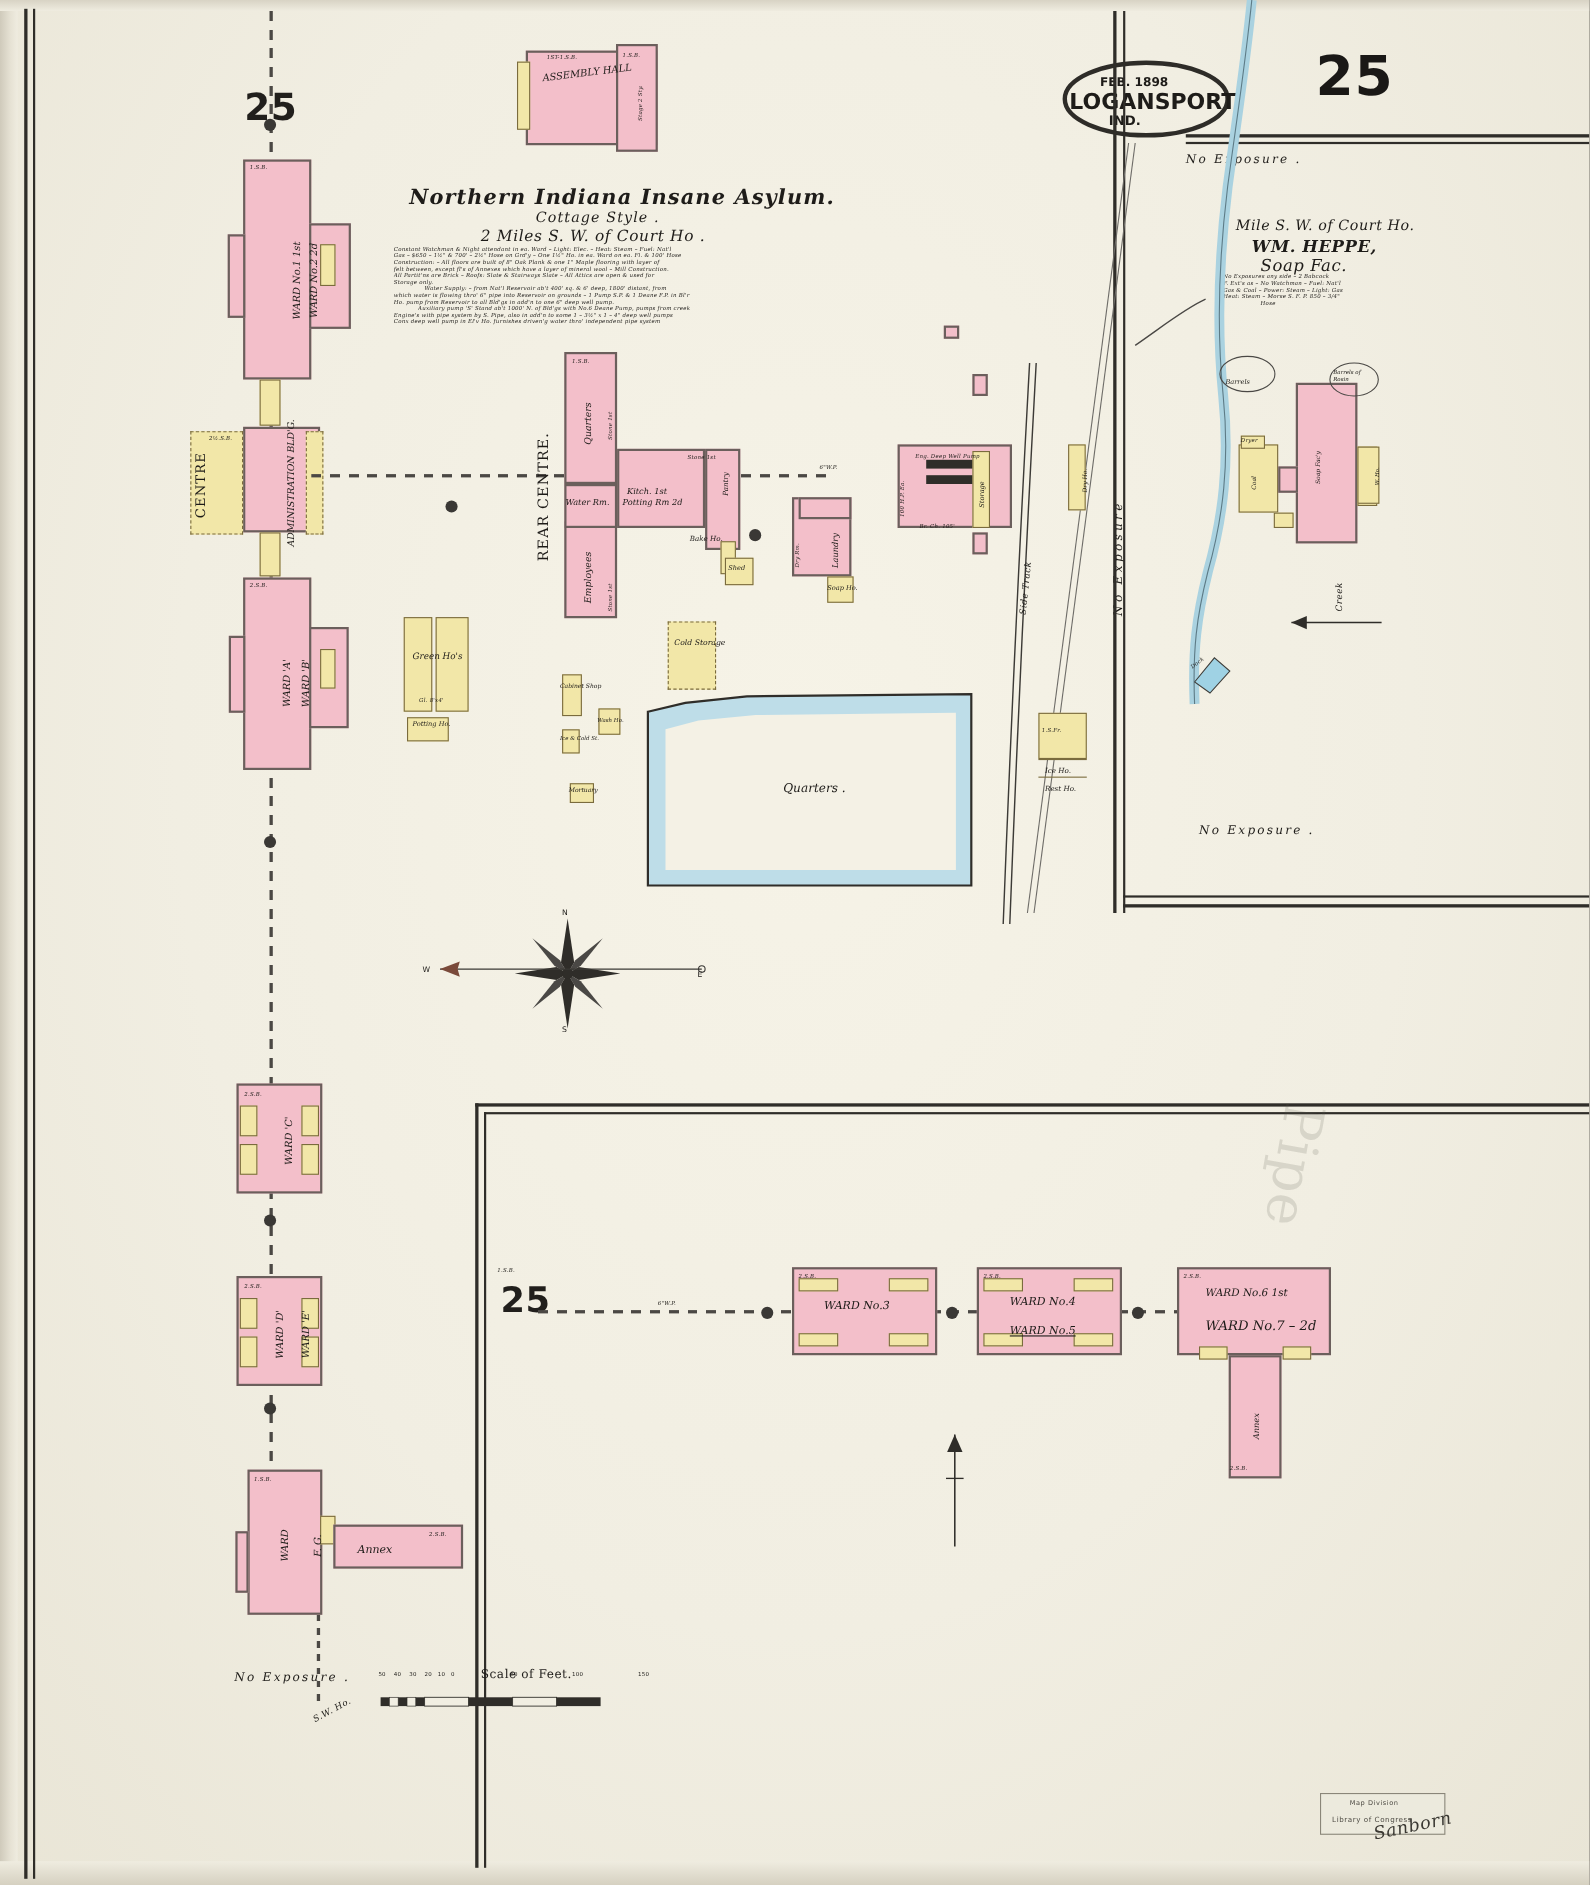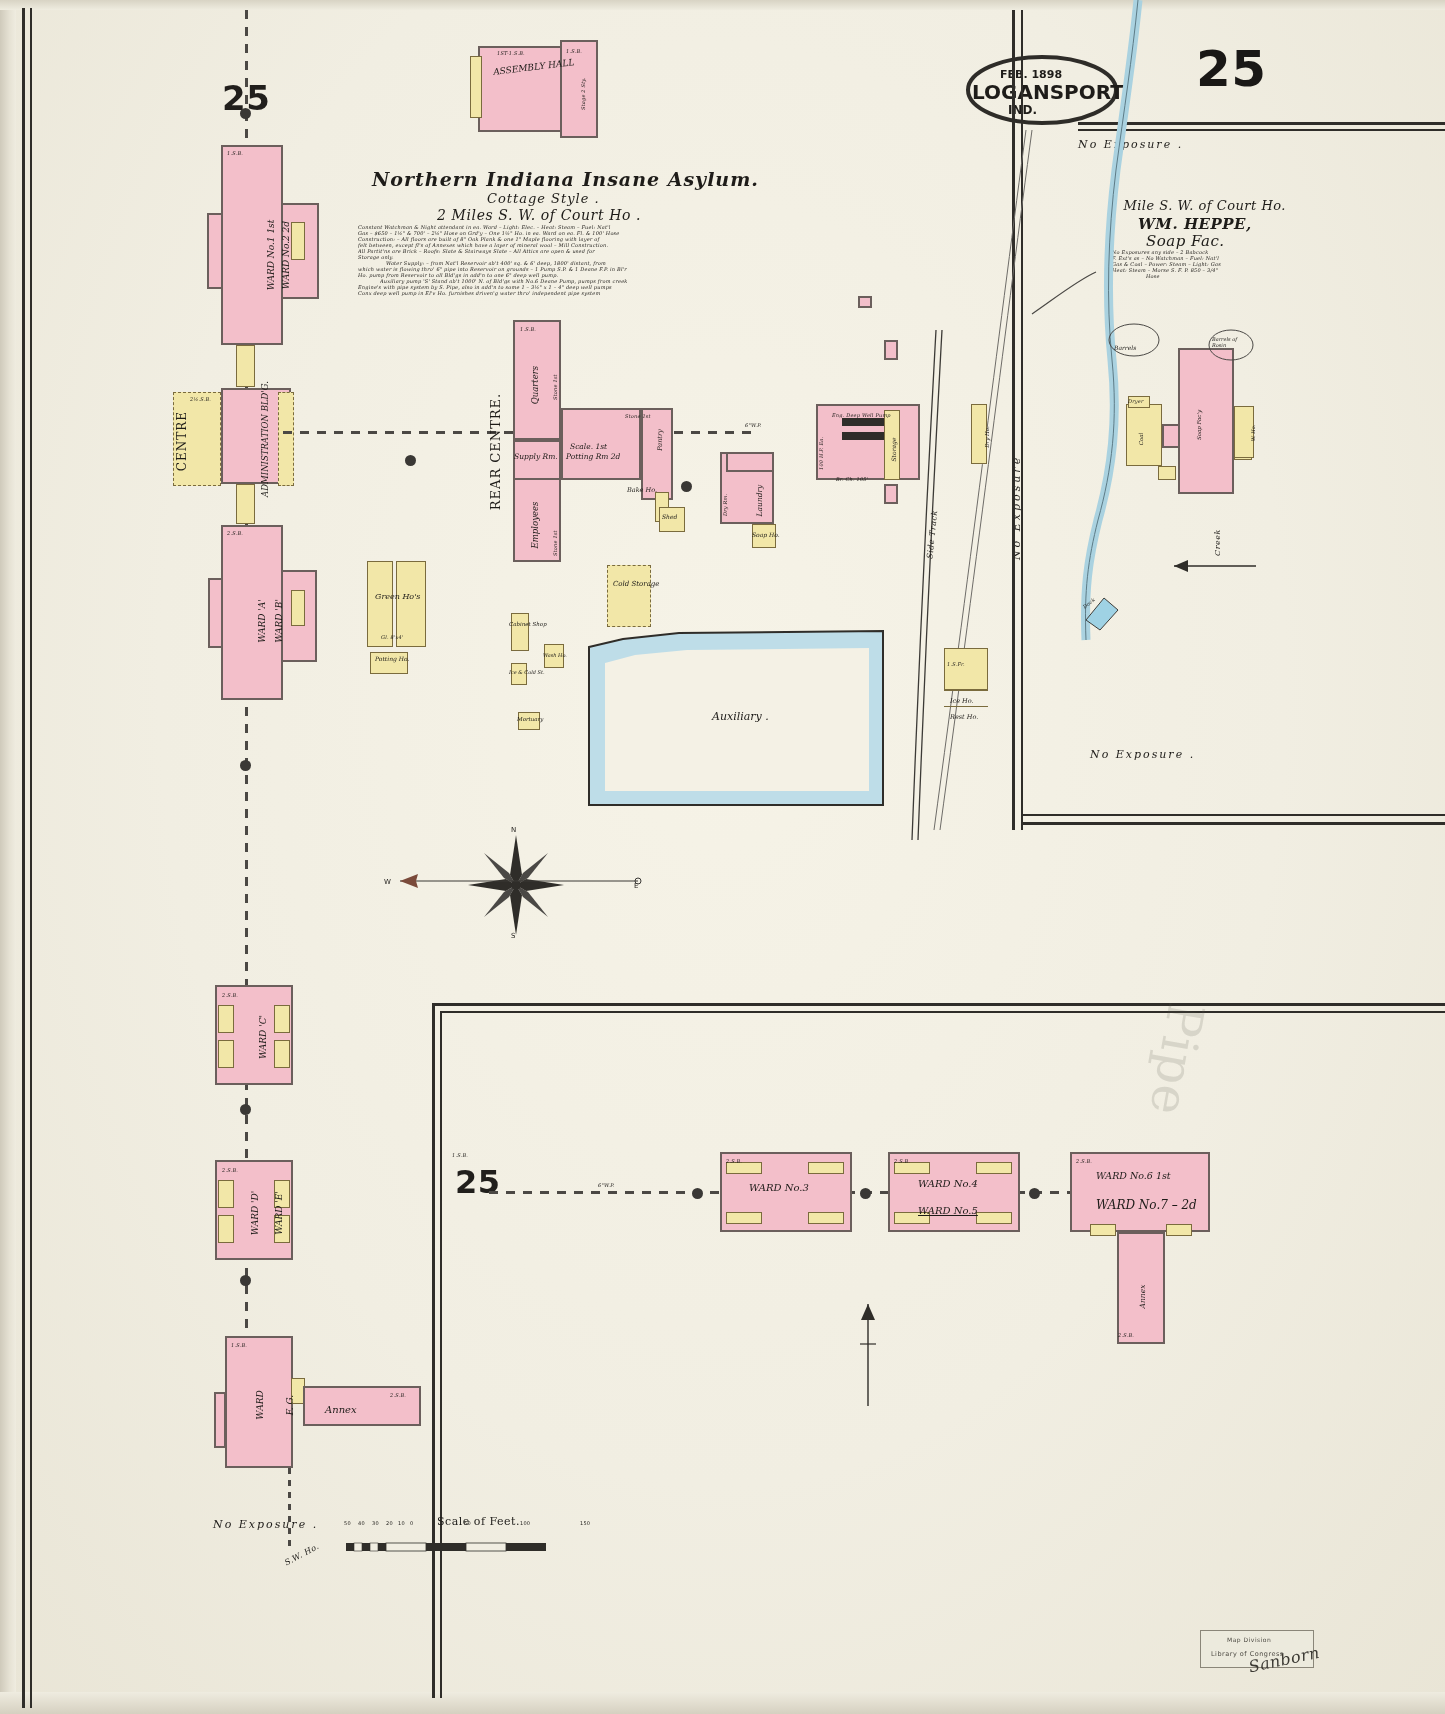--- a/index.html
+++ b/index.html
@@ -216,22 +216,22 @@
   <div class="lbl rot90c" style="left:494px;top:380px;width:82px;text-align:center;font-size:8.5px;">Quarters</div>
   <div class="lbl rot90c" style="left:492px;top:520px;width:86px;text-align:center;font-size:8.5px;">Employees</div>
   <div class="t tiny script rot90" style="left:552px;top:400px;">Stone 1st</div>
   <div class="t tiny script rot90" style="left:552px;top:556px;">Stone 1st</div>
   <div class="t tiny script" style="left:520px;top:326px;">1.S.B.</div>
 
   <div class="bldg masonry" style="left:513px;top:440px;width:48px;height:40px;"></div>
   <div class="bldg masonry" style="left:561px;top:408px;width:80px;height:72px;"></div>
   <div class="bldg masonry" style="left:641px;top:408px;width:32px;height:92px;"></div>
   <div class="bldg frame-b" style="left:655px;top:492px;width:14px;height:30px;"></div>
-  <div class="lbl" style="left:514px;top:452px;font-size:7.5px;">Supply Rm.</div>
-  <div class="lbl" style="left:570px;top:442px;font-size:7.5px;">Scale. 1st</div>
+  <div class="lbl" style="left:514px;top:452px;font-size:7.5px;">Water Rm.</div>
+  <div class="lbl" style="left:570px;top:442px;font-size:7.5px;">Kitch. 1st</div>
   <div class="lbl" style="left:566px;top:452px;font-size:7.5px;">Potting Rm 2d</div>
   <div class="lbl rot90c" style="left:630px;top:436px;width:60px;text-align:center;font-size:6.5px;">Pantry</div>
   <div class="lbl" style="left:627px;top:486px;font-size:6.5px;">Bake Ho.</div>
   <div class="t tiny script" style="left:625px;top:413px;">Stone 1st</div>
   <div class="lbl rot90c caps" style="left:420px;top:444px;width:150px;text-align:center;font-size:13px;font-style:normal;letter-spacing:1px;">REAR CENTRE.</div>
 
   <div class="bldg masonry" style="left:720px;top:452px;width:54px;height:72px;"></div>
   <div class="bldg masonry" style="left:726px;top:452px;width:48px;height:20px;"></div>
   <div class="bldg frame-b" style="left:752px;top:524px;width:24px;height:24px;"></div>
   <div class="lbl rot90c" style="left:726px;top:496px;width:66px;text-align:center;font-size:7.5px;">Laundry</div>
@@ -270,21 +270,21 @@
   <div class="lbl" style="left:662px;top:513px;font-size:6px;">Shed</div>
   <div class="bldg frame-dash" style="left:607px;top:565px;width:44px;height:62px;"></div>
   <div class="lbl" style="left:613px;top:580px;font-size:7px;">Cold Storage</div>
   <div class="bldg frame-b" style="left:594px;top:650px;width:18px;height:18px;"></div>
   <div class="lbl" style="left:591px;top:655px;font-size:5px;">Cold Pump Ho.</div>
 
   <svg style="left:583px;top:625px;width:320px;height:185px;">
     <path d="M6,22 L40,14 L96,8 L300,6 L300,180 L6,180 Z" fill="#bedde8" stroke="#2f2d29" stroke-width="2"></path>
     <path d="M22,38 L52,30 L104,25 L286,23 L286,166 L22,166 Z" fill="#f4f1e5" stroke="none"></path>
   </svg>
-  <div class="lbl" style="left:712px;top:710px;font-size:11px;">Auxiliary .</div>
+  <div class="lbl" style="left:712px;top:710px;font-size:11px;">Quarters .</div>
 
   <div class="bldg frame-b" style="left:971px;top:404px;width:16px;height:60px;"></div>
   <div class="lbl rot90c" style="left:962px;top:434px;width:50px;text-align:center;font-size:5.5px;">Dry Ho.</div>
   <div class="bldg frame-b" style="left:944px;top:648px;width:44px;height:42px;"></div>
   <div class="lbl" style="left:950px;top:697px;font-size:6.5px;">Ice Ho.</div>
   <div class="lbl" style="left:950px;top:713px;font-size:6.5px;">Rest Ho.</div>
   <div class="t tiny script" style="left:947px;top:661px;">1.S.Fr.</div>
   <div class="rule" style="left:944px;top:690px;width:44px;height:1px;background:#7a6b3d;"></div>
   <div class="rule" style="left:944px;top:706px;width:44px;height:1px;background:#7a6b3d;"></div>
 

